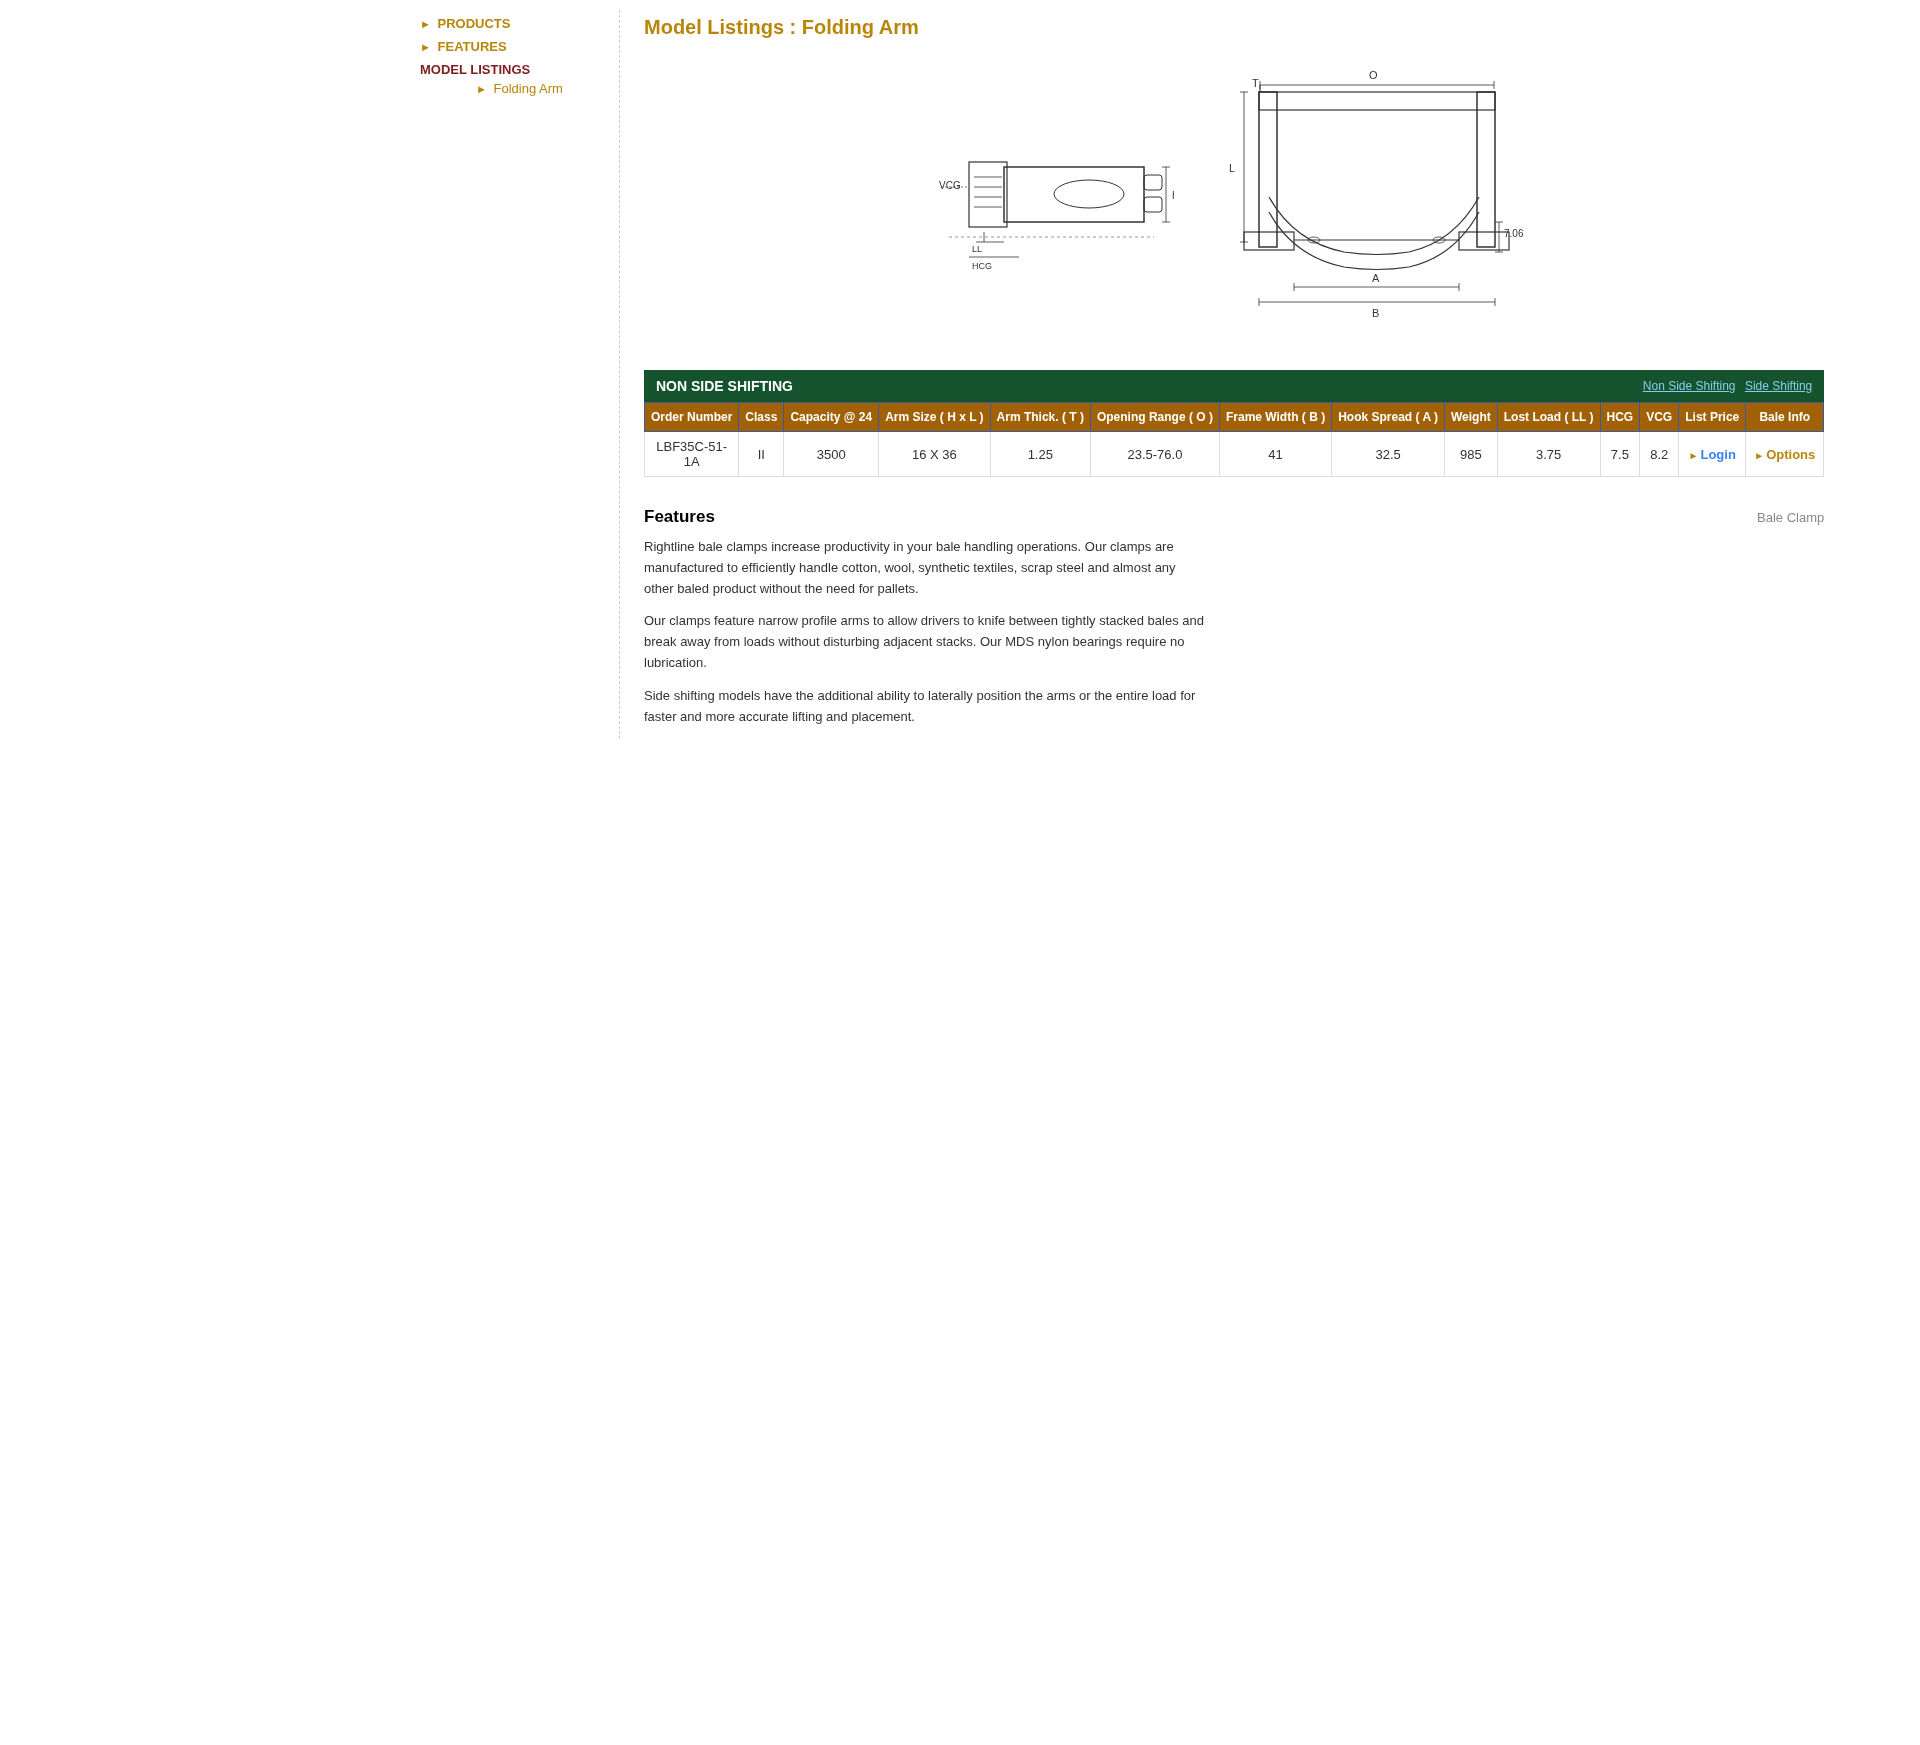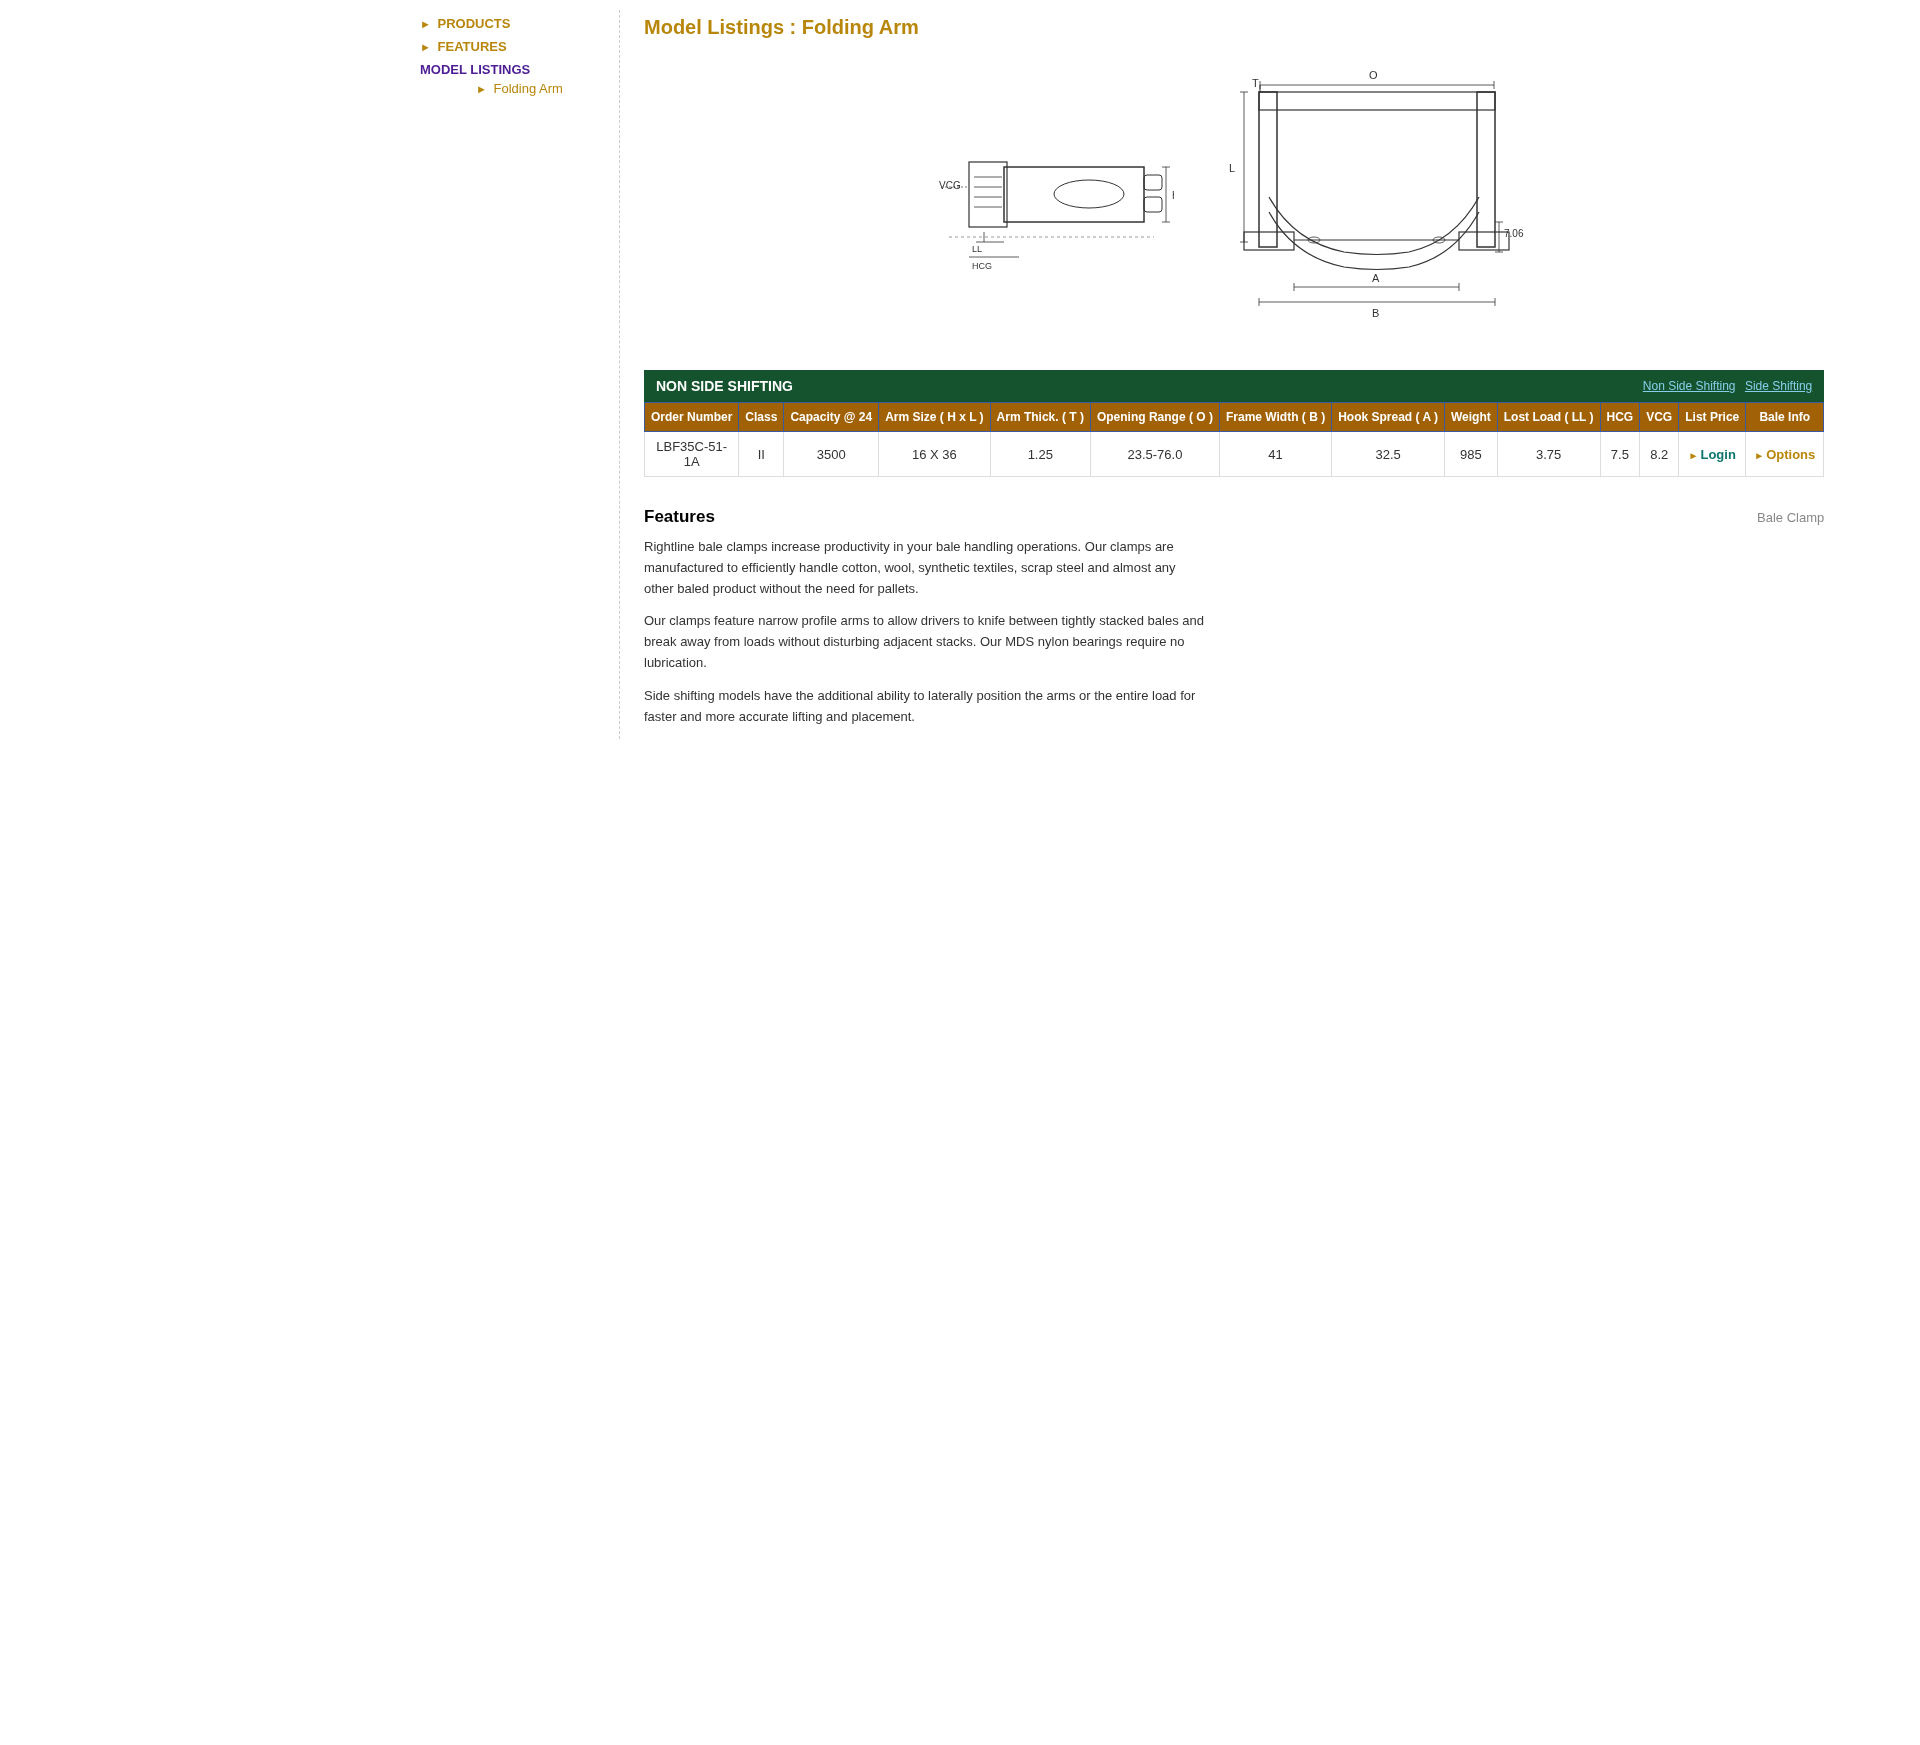--- a/index.html
+++ b/index.html
@@ -13,21 +13,21 @@
     .page-header .breadcrumb { font-size: 13px; color: #666; }
 
     
     .main-layout { display: flex; gap: 0; }
 
     
     .sidebar { width: 200px; min-width: 200px; border-right: 1px dashed #ccc; padding-right: 10px; padding-top: 6px; }
     .sidebar-item { margin-bottom: 8px; }
     .sidebar-item a { color: #b8860b; text-decoration: none; font-size: 13px; font-weight: bold; }
     .sidebar-arrow { color: #b8860b; margin-right: 3px; font-size: 11px; }
-    .sidebar-section-title { font-size: 13px; font-weight: bold; color: #4c1d95; margin-bottom: 4px; margin-top: 8px; }
+    .sidebar-section-title { font-size: 13px; font-weight: bold; color: #7f1d1d; margin-bottom: 4px; margin-top: 8px; }
     .sidebar-sub-item { padding-left: 10px; font-size: 13px; text-align: center; }
     .sidebar-sub-item a { color: #b8860b; font-weight: normal; }
 
     
     .main-content { flex: 1; padding-left: 24px; padding-top: 6px; }
 
     
     .content-title { font-size: 20px; font-weight: bold; color: #000; margin-bottom: 18px; }
     .content-title span { color: #b8860b; }
 
@@ -41,21 +41,21 @@
     .table-header-title { font-size: 14px; font-weight: bold; color: #fff; }
     .table-header-links { font-size: 12px; }
     .table-header-links a { color: #87ceeb; text-decoration: underline; margin-left: 6px; cursor: pointer; }
 
     table.data-table { width: 100%; border-collapse: collapse; border: 1px solid #ccc; }
     table.data-table thead tr { background-color: #a16207; color: #fff; }
     table.data-table thead th { padding: 7px 6px; font-size: 12px; font-weight: bold; text-align: center; border: 1px solid #3a5a9f; white-space: nowrap; }
     table.data-table tbody tr { background-color: #fff; }
     table.data-table tbody tr:nth-child(even) { background-color: #f0f4f8; }
     table.data-table tbody td { padding: 7px 8px; font-size: 13px; text-align: center; border: 1px solid #ddd; }
-    .login-link { color: #0f766e; font-weight: bold; text-decoration: none; cursor: pointer; }
+    .login-link { color: #3b82f6; font-weight: bold; text-decoration: none; cursor: pointer; }
     .options-link { color: #b8860b; font-weight: bold; text-decoration: none; cursor: pointer; }
     .arrow-right { color: #b8860b; margin-right: 2px; font-size: 10px; }
 
     
     .features-section { margin-top: 20px; display: flex; flex-direction: column; }
     .features-header { display: flex; justify-content: space-between; align-items: baseline; margin-bottom: 10px; }
     .features-title { font-size: 17px; font-weight: bold; color: #000; }
     .features-subtitle { font-size: 13px; color: #888; }
     .features-text { font-size: 13px; color: #333; line-height: 1.6; margin-bottom: 12px; max-width: 560px; }
   </style>

